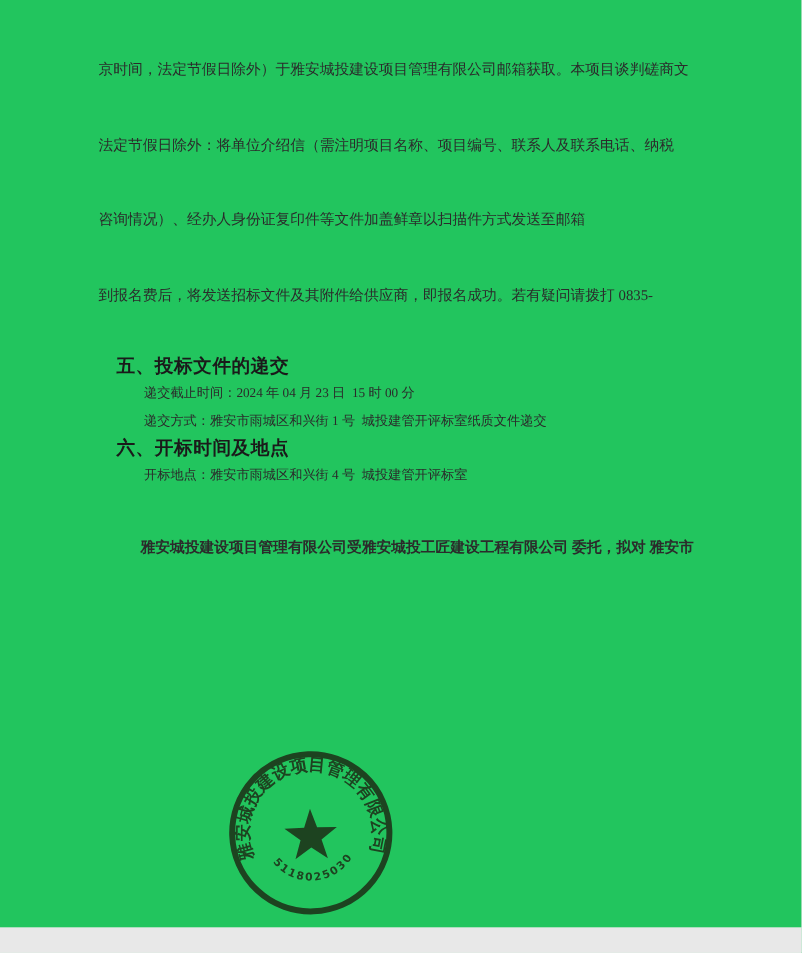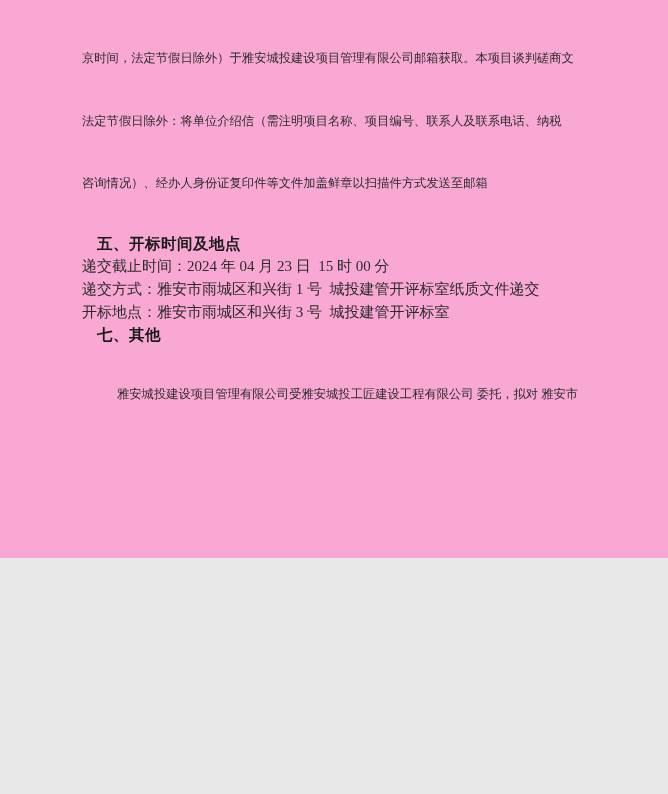--- a/index.html
+++ b/index.html
@@ -1,58 +1,59 @@
 <!DOCTYPE html>
 <html><head>
 <meta charset="utf-8">
 <style>
   html,body { margin:0; padding:0; background:#e8e8e8; }
   .page {
     position:relative;
-    width:668px; height:558px;
+    width:668px; height:773px;
     margin:0 auto;
-    background:#f9a8d4;
+    background:#22c55e;
     overflow:hidden;
     font-family:"Liberation Serif","DejaVu Serif",serif;
     color:#2b2b2b;
     box-sizing:border-box;
     padding:9px 84px 0 82px;
   }
   .page div { white-space:pre; }
   .il  { font-size:12.3px; line-height:26.5px; }
   .sec-h { font-size:15.5px; font-weight:700; line-height:22px; margin-left:15px; color:#1a1a1a; letter-spacing:0.5px; }
-  .item { font-size:15px; line-height:23px; }
+  .item { font-size:11px; line-height:23px; margin-left:38px; }
   .pl  { font-size:12.3px; line-height:25px; }
-  .ind { text-indent:35px; }
+  .ind { text-indent:35px;font-weight:bold; }
   .seal {
     position:absolute; left:185px; top:620px;
     mix-blend-mode:multiply; opacity:0.88;
     transform:rotate(-2deg);
   }
   .sealco  { font-size:14.2px; font-weight:700; letter-spacing:0.2px; font-family:"Liberation Serif","DejaVu Serif",serif; }
   .sealnum { font-size:9px; font-weight:700; letter-spacing:1.6px; font-family:"DejaVu Sans",sans-serif; }
 </style>
 </head>
 <body>
 
 <div class="page">
 
   <div class="intro">
     <div class="il">京时间，法定节假日除外）于雅安城投建设项目管理有限公司邮箱获取。本项目谈判磋商文</div>
     <div class="il">法定节假日除外：将单位介绍信（需注明项目名称、项目编号、联系人及联系电话、纳税</div>
     <div class="il">咨询情况）、经办人身份证复印件等文件加盖鲜章以扫描件方式发送至邮箱</div>
+    <div class="il">到报名费后，将发送招标文件及其附件给供应商，即报名成功。若有疑问请拨打 0835-</div>
   </div>
 
-  <div class="sec-h">五、开标时间及地点</div>
+  <div class="sec-h">五、投标文件的递交</div>
   <div class="item">递交截止时间：2024 年 04 月 23 日  15 时 00 分</div>
   <div class="item">递交方式：雅安市雨城区和兴街 1 号  城投建管开评标室纸质文件递交</div>
 
-  <div class="item">开标地点：雅安市雨城区和兴街 3 号  城投建管开评标室</div>
+  <div class="sec-h">六、开标时间及地点</div>
+  <div class="item">开标地点：雅安市雨城区和兴街 4 号  城投建管开评标室</div>
 
-  <div class="sec-h">七、其他</div>
   <div>
     <div class="pl ind">雅安城投建设项目管理有限公司受雅安城投工匠建设工程有限公司 委托，拟对 雅安市</div>
     
   </div>
 
   <svg class="seal" width="148" height="148" viewBox="-74 -74 148 148">
     <defs>
       <path id="arcTop" d="M -47.1 22 A 52 52 0 1 1 47.1 22" fill="none"></path>
       <path id="arcBot" d="M -34.6 20 A 40 40 0 0 0 34.6 20" fill="none"></path>
     </defs>

